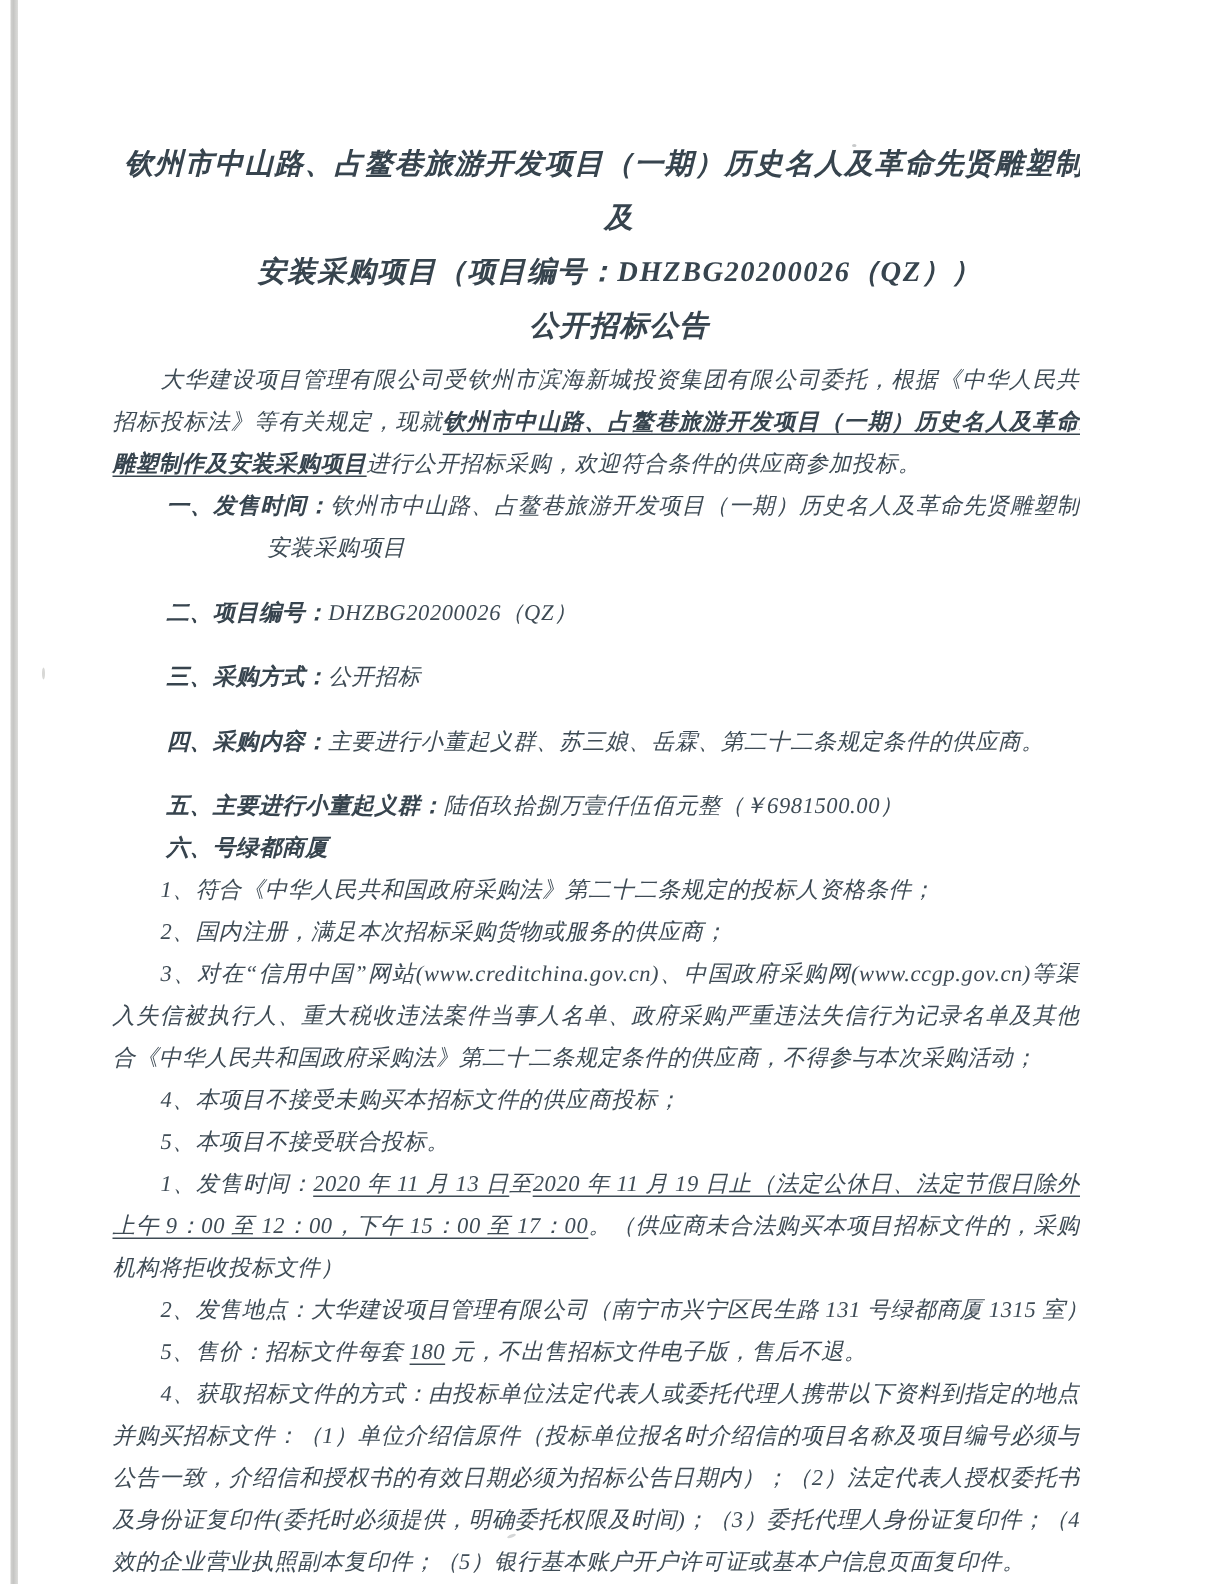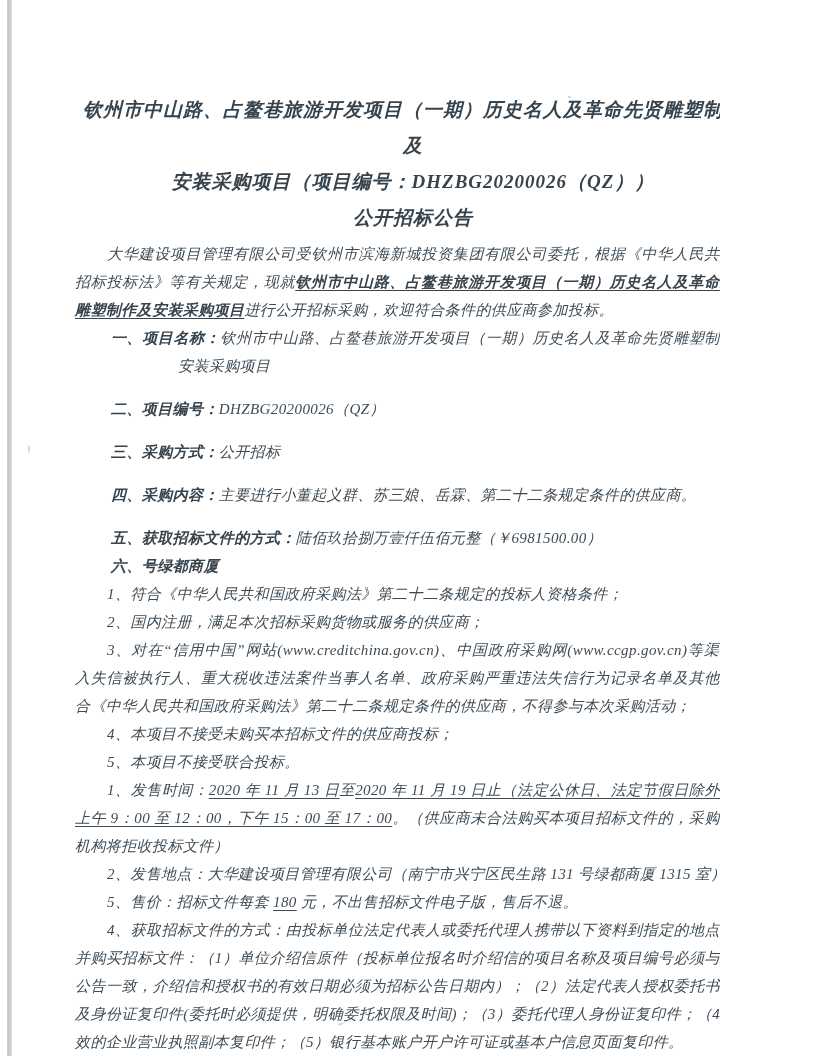--- a/index.html
+++ b/index.html
@@ -54,29 +54,29 @@
   <div class="content">
 
     <h1 class="title">
       <span>钦州市中山路、占鳌巷旅游开发项目（一期）历史名人及革命先贤雕塑制作及</span><br>
       <span>安装采购项目（项目编号：DHZBG20200026（QZ））</span><br>
       <span>公开招标公告</span>
     </h1>
 
     <p class="para"><span>大华建设项目管理有限公司受钦州市滨海新城投资集团有限公司委托，根据《中华人民共和国招标投标法》等有关规定，现就</span><span class="em-ul">钦州市中山路、占鳌巷旅游开发项目（一期）历史名人及革命先贤雕塑制作及安装采购项目</span><span>进行公开招标采购，欢迎符合条件的供应商参加投标。</span></p>
 
-    <p class="item"><span class="label">一、项目名称：</span><span>钦州市中山路、占鳌巷旅游开发项目（一期）历史名人及革命先贤雕塑制作及安装采购项目</span></p>
+    <p class="item"><span class="label">一、发售时间：</span><span>钦州市中山路、占鳌巷旅游开发项目（一期）历史名人及革命先贤雕塑制作及安装采购项目</span></p>
 
     <p class="item-line"><span class="label">二、项目编号：</span><span>DHZBG20200026（QZ）</span></p>
 
     <p class="item-line"><span class="label">三、采购方式：</span><span>公开招标</span></p>
 
     <p class="item-line"><span class="label">四、采购内容：</span><span>主要进行小董起义群、苏三娘、岳霖、第二十二条规定条件的供应商。</span></p>
 
-    <p class="item-line"><span class="label">五、获取招标文件的方式：</span><span>陆佰玖拾捌万壹仟伍佰元整（￥6981500.00）</span></p>
+    <p class="item-line"><span class="label">五、主要进行小董起义群：</span><span>陆佰玖拾捌万壹仟伍佰元整（￥6981500.00）</span></p>
 
     <p class="sec-head">六、号绿都商厦</p>
     <p class="sub">1、符合《中华人民共和国政府采购法》第二十二条规定的投标人资格条件；</p>
     <p class="sub">2、国内注册，满足本次招标采购货物或服务的供应商；</p>
     <p class="sub">3、对在“信用中国”网站(www.creditchina.gov.cn)、中国政府采购网(www.ccgp.gov.cn)等渠道列入失信被执行人、重大税收违法案件当事人名单、政府采购严重违法失信行为记录名单及其他不符合《中华人民共和国政府采购法》第二十二条规定条件的供应商，不得参与本次采购活动；</p>
     <p class="sub">4、本项目不接受未购买本招标文件的供应商投标；</p>
     <p class="sub">5、本项目不接受联合投标。</p>
 
 
     <p class="sub"><span>1、发售时间：</span><span class="ul">2020 年 11 月 13 日</span><span>至</span><span class="ul">2020 年 11 月 19 日止（法定公休日、法定节假日除外），上午 9：00 至 12：00，下午 15：00 至 17：00</span><span>。（供应商未合法购买本项目招标文件的，采购代理机构将拒收投标文件）</span></p>

